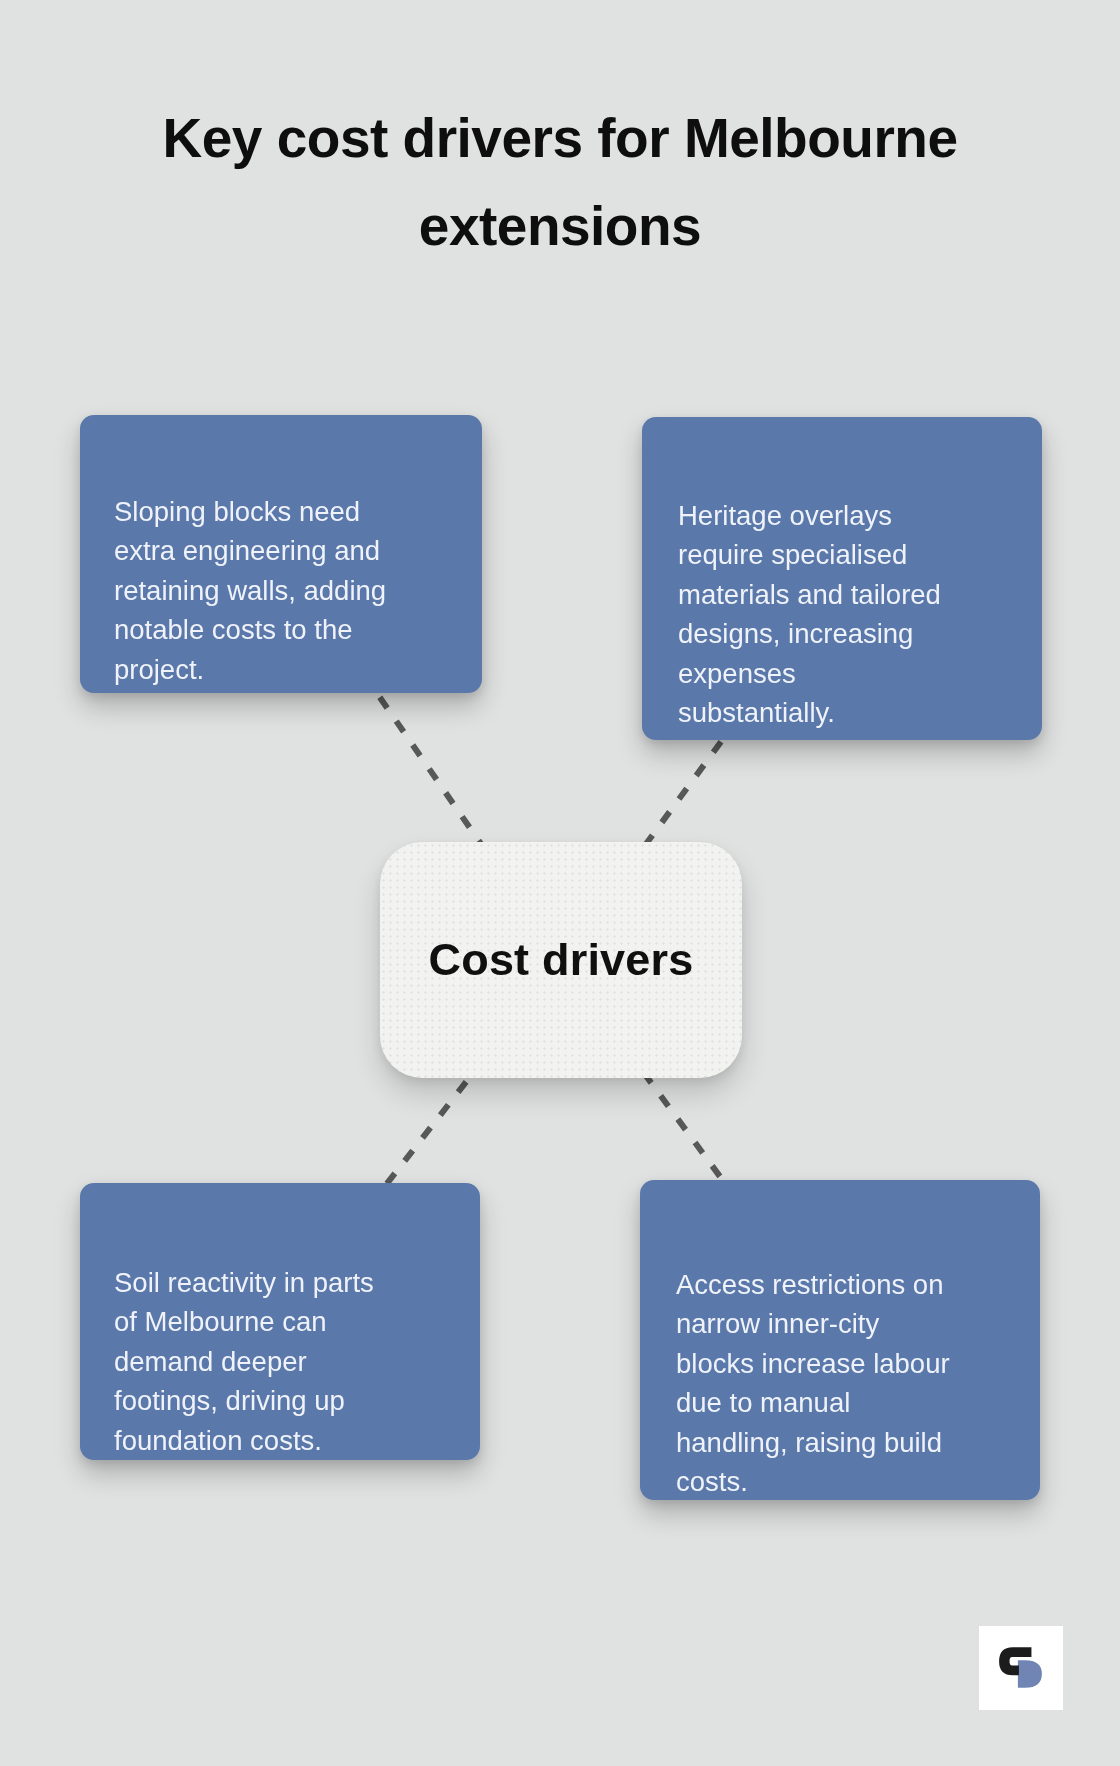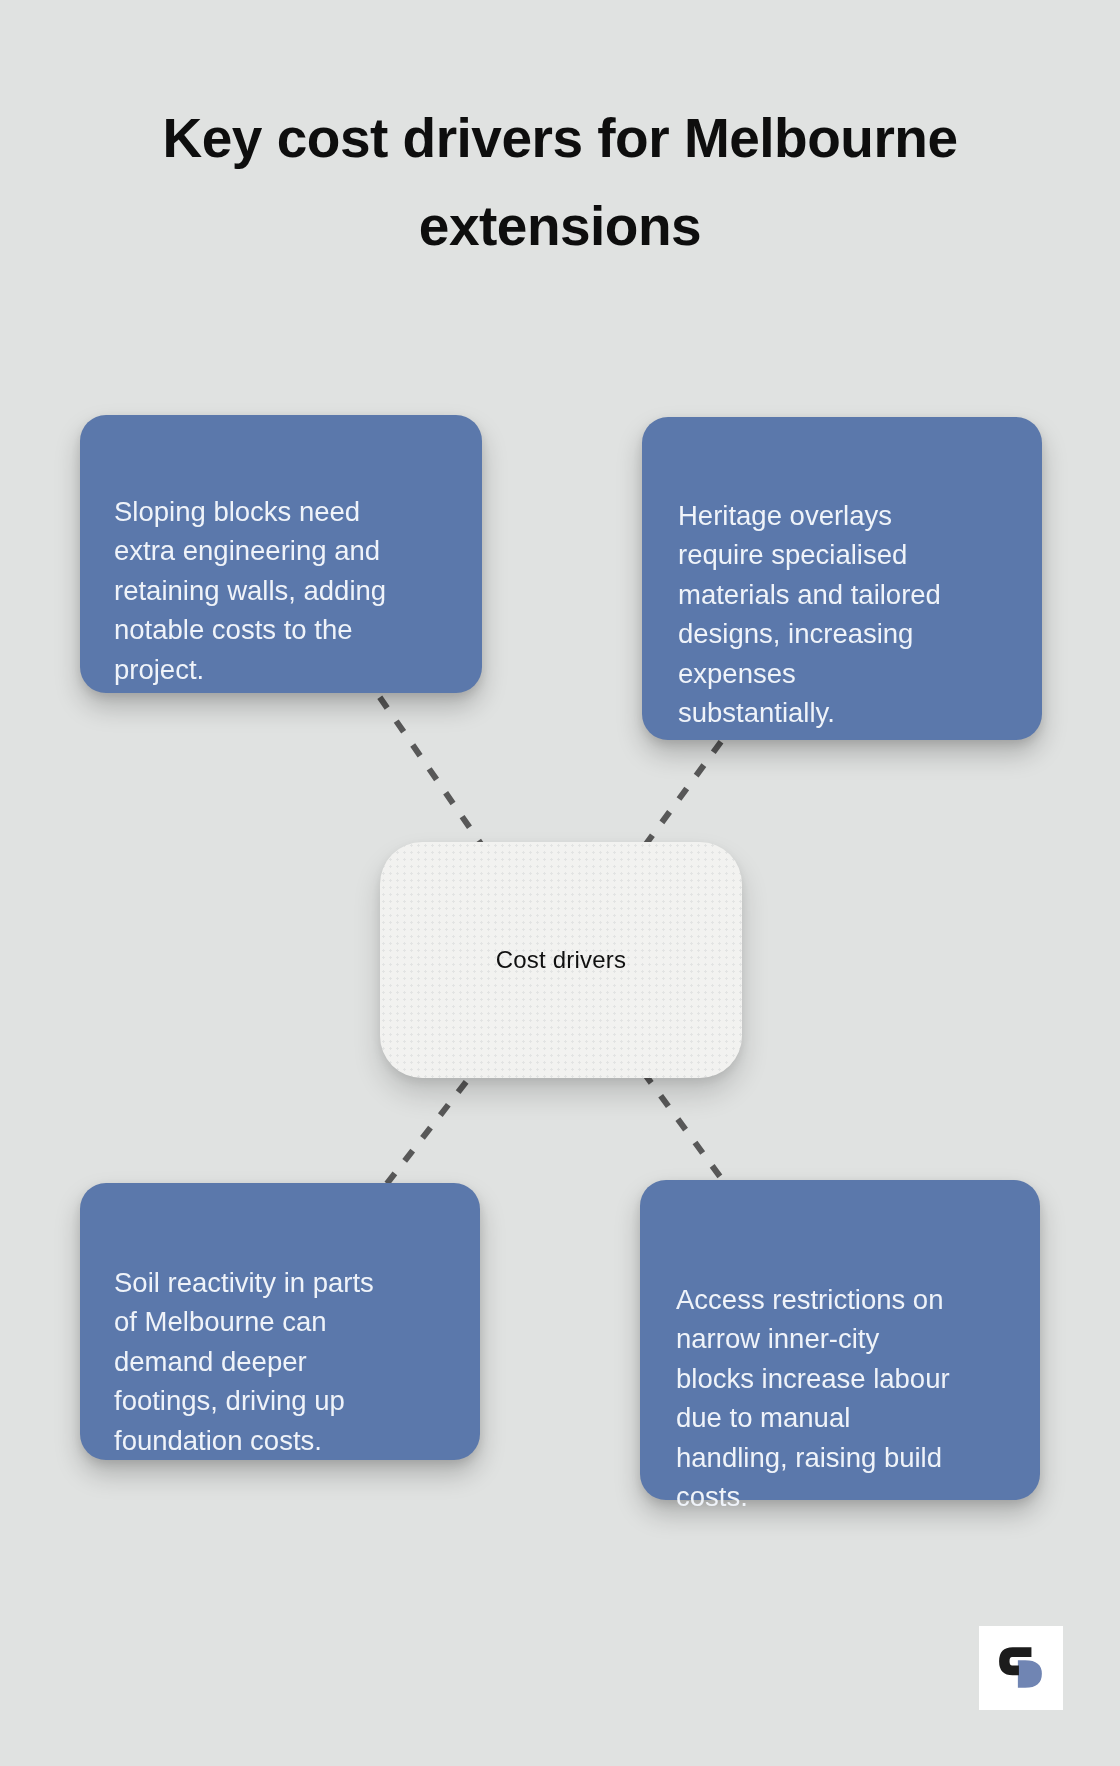--- a/index.html
+++ b/index.html
@@ -32,48 +32,48 @@
     stroke:var(--dash-color,#585858);
     stroke-width:6;
     stroke-dasharray:13 16;
     fill:none;
   }
   
   .node-card{
     position:absolute;
     z-index:2;
     background:var(--node-color,#5b78ab);
-    border-radius:26px;
+    border-radius:14px;
     box-shadow:0 14px 26px rgba(0,0,0,.22), 0 4px 10px rgba(0,0,0,.10);
     color:var(--node-text-color,#eff3f9);
     font-size:27.5px;
     line-height:39.5px;
     white-space:pre-line;
     box-sizing:border-box;
   }
   .node-card .node-text{display:block;}
   #node-top-left    {left:80px;  top:415px;  width:402px; height:278px; padding:37px 24px 0 34px;}
   #node-top-right   {left:642px; top:417px;  width:400px; height:323px; padding:39px 24px 0 36px;}
   #node-bottom-left {left:80px;  top:1183px; width:400px; height:277px; padding:40px 24px 0 34px;}
-  #node-bottom-right{left:640px; top:1180px; width:400px; height:320px; padding:60px 24px 0 36px;}
+  #node-bottom-right{left:640px; top:1180px; width:400px; height:320px; padding:45px 24px 0 36px;}
   
   .center-node{
     position:absolute;
     z-index:3;
     left:380px;top:842px;width:362px;height:236px;
     background:var(--center-color,#f2f2f0);
     background-image:radial-gradient(rgba(110,120,130,0.12) 1.2px, transparent 1.2px);
     background-size:7px 7px;
     border-radius:42px;
     box-shadow:0 16px 28px rgba(0,0,0,.16), 0 4px 10px rgba(0,0,0,.08);
     display:flex;align-items:center;justify-content:center;
   }
   .center-node .center-label{
-    font-size:24px;
-    font-weight:400;
+    font-size:45px;
+    font-weight:700;
     color:#101010;
     letter-spacing:0.2px;
   }
   
   .brand-logo{
     position:absolute;
     z-index:4;
     left:979px;top:1626px;width:84px;height:84px;
     background:#ffffff;
     display:flex;align-items:center;justify-content:center;

